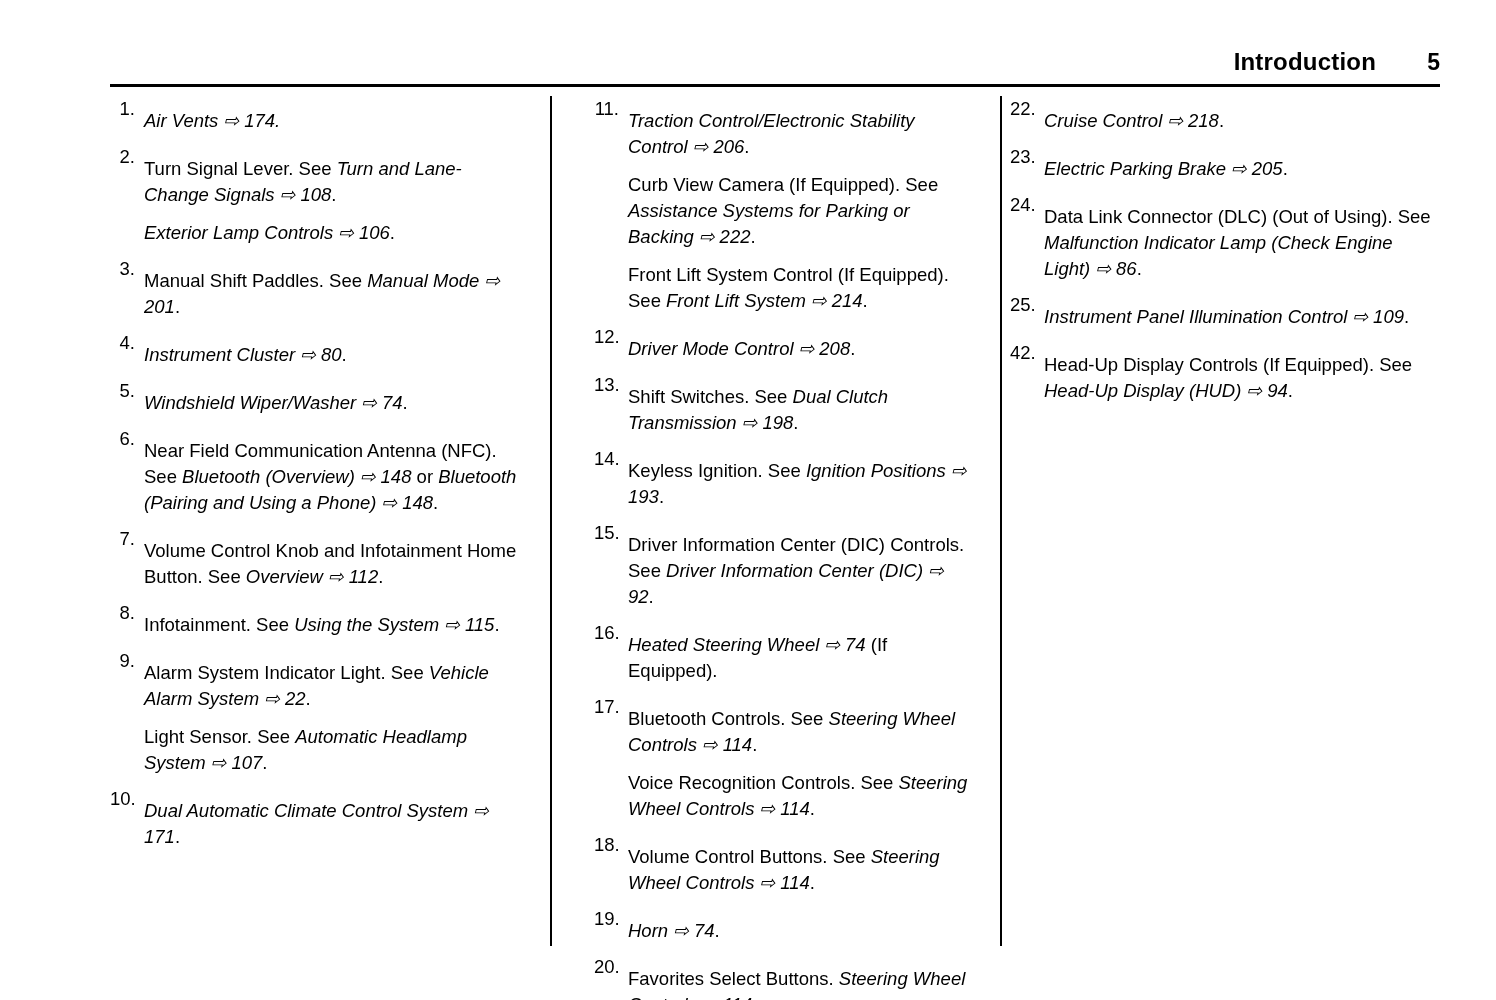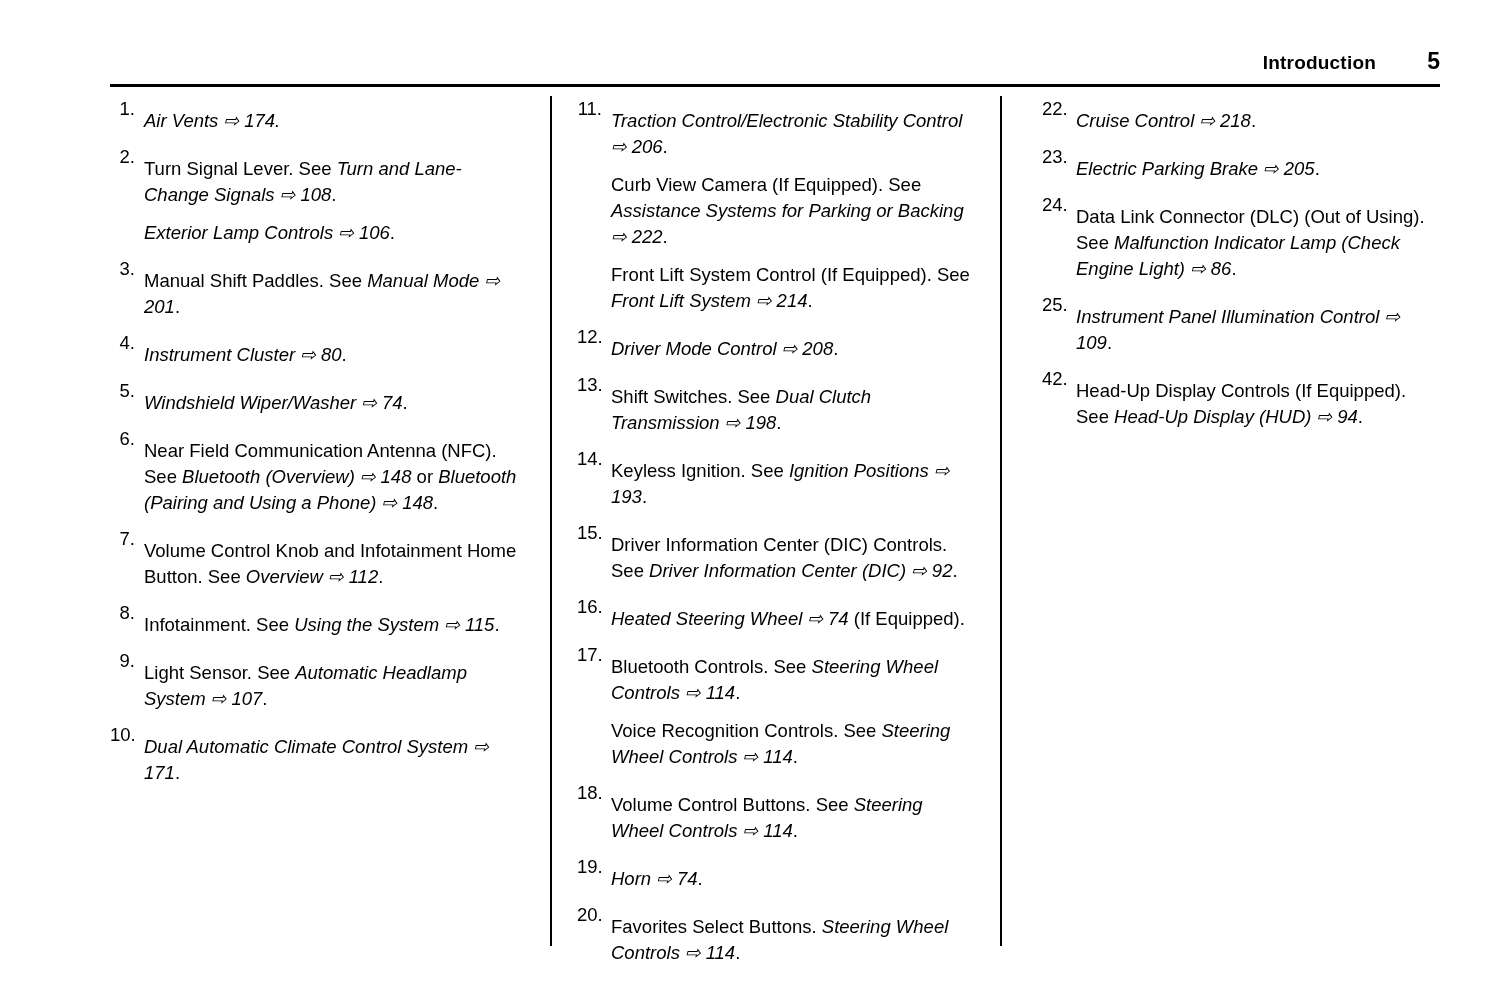--- a/index.html
+++ b/index.html
@@ -24,21 +24,21 @@
   .header {
     position: absolute;
     left: 110px;
     top: 48px;
     width: 1330px;
     display: flex;
     justify-content: flex-end;
     align-items: baseline;
   }
   .header-title {
-    font-size: 19px;
+    font-size: 24px;
     font-weight: bold;
     letter-spacing: 0.2px;
     margin-left: 24px;
   }
   .header-page {
     font-size: 23px;
     font-weight: bold;
     margin-left: 50px;
     min-width: 14px;
     text-align: right;
@@ -57,22 +57,22 @@
     top: 96px;
     width: 1330px;
     height: 850px;
     display: flex;
   }
   .col {
     position: relative;
     box-sizing: border-box;
   }
   .col-1 { width: 440px; padding-right: 26px; }
-  .col-2 { width: 450px; padding-left: 25px; padding-right: 26px; border-left: 2px solid #000; }
-  .col-3 { width: 440px; padding-left: 40px; border-left: 2px solid #000; }
+  .col-2 { width: 450px; padding-left: 42px; padding-right: 26px; border-left: 2px solid #000; }
+  .col-3 { width: 440px; padding-left: 8px; border-left: 2px solid #000; }
   .col-1 { border-left: none; }
 
   ol.items {
     list-style: none;
     margin: 0;
     padding: 0;
   }
   li.item {
     display: flex;
     align-items: flex-start;
@@ -157,20 +157,21 @@
           </li>
           <li class="item">
             <span class="num">8.</span>
             <div class="body">
               <p class="para"><span>Infotainment. See </span><span class="it">Using the System ⇨ 115</span><span>.</span></p>
             </div>
           </li>
           <li class="item">
             <span class="num">9.</span>
             <div class="body">
+              <p class="para"><span>Alarm System Indicator Light. See </span><span class="it">Vehicle Alarm System ⇨ 22</span><span>.</span></p>
               <p class="para"><span>Light Sensor. See </span><span class="it">Automatic Headlamp System ⇨ 107</span><span>.</span></p>
             </div>
           </li>
           <li class="item">
             <span class="num">10.</span>
             <div class="body">
               <p class="para"><span class="it">Dual Automatic Climate Control System ⇨ 171</span><span>.</span></p>
             </div>
           </li>
         </ol>

